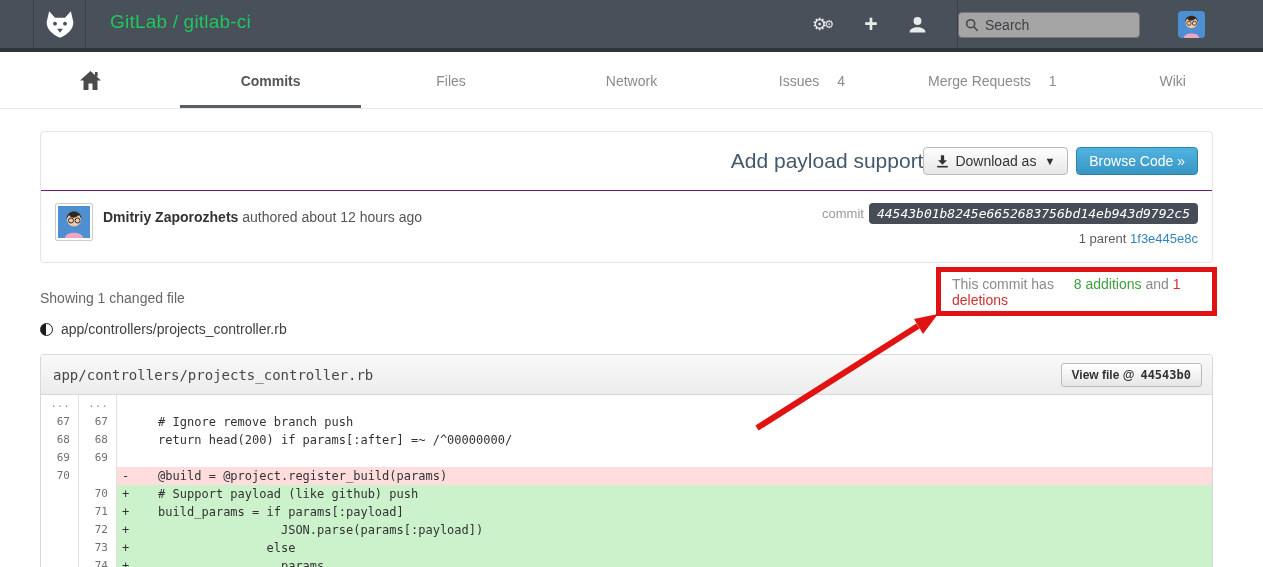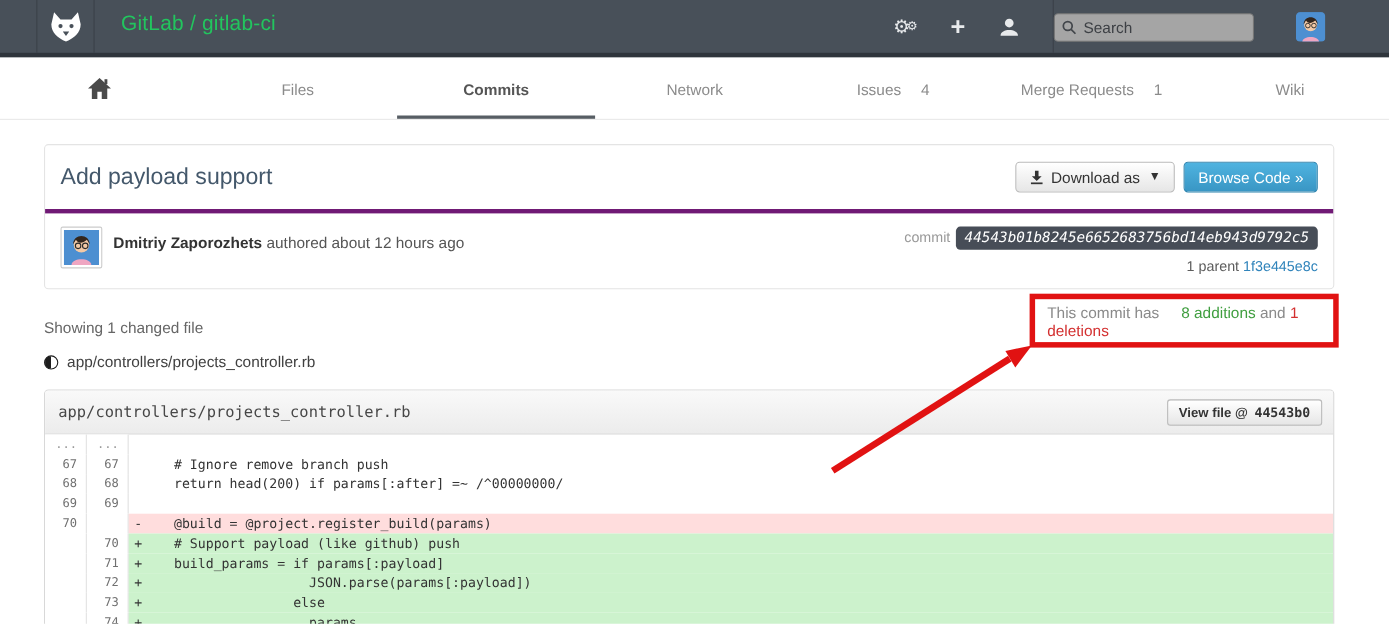--- a/index.html
+++ b/index.html
@@ -35,30 +35,30 @@
             border-bottom:1px solid #e8e8e8; display:flex; background:#fff; }
   .tab { flex:1 1 0; height:100%; display:flex; align-items:center; justify-content:center;
          font-size:14px; color:#8b8b8b; cursor:pointer; border-bottom:3px solid transparent; }
   .tab.active { border-bottom-color:#575e64; color:#555; font-weight:bold; }
   .tab-count { margin-left:18px; color:#8b8b8b; font-weight:normal; }
 
   
   .container { position:absolute; left:40px; top:131px; width:1173px; }
 
   .commit-box { border:1px solid #e4e4e4; border-radius:4px; background:#fff; }
-  .commit-head { display:flex; align-items:center; justify-content:space-between;
+  .commit-head { display:flex; align-items:center; justify-content:flex-end;
                  padding:15px 14px; }
   .commit-title { font-size:21px; font-weight:500; color:#44586b; }
   .head-btns { display:flex; gap:8px; }
   .btn { display:inline-flex; align-items:center; gap:6px; border-radius:4px; font-size:14px;
          padding:5px 12px; cursor:pointer; border:1px solid #bbb; color:#333;
          background:linear-gradient(#ffffff,#e6e6e6); }
   .btn-primary { background:linear-gradient(#4fb3e0,#3996c4); border-color:#2d83ae; color:#fff; }
   .caret { font-size:11px; margin-left:2px; }
-  .commit-meta { border-top:4px solid #701a75; padding:12px 14px 14px; position:relative; height:72px; }
+  .commit-meta { border-top:1px solid #701a75; padding:12px 14px 14px; position:relative; height:72px; }
   .author { display:flex; align-items:flex-start; gap:10px; }
   .commit-avatar { width:38px; height:38px; border:1px solid #ccc; background:#fff; padding:2px;
                    border-radius:2px; }
   .author-line { margin-top:6px; font-size:14px; color:#555; }
   .author-name { font-weight:bold; color:#333; }
   .meta-right { position:absolute; right:14px; top:12px; text-align:right; }
   .commit-word { color:#999; font-size:13px; margin-right:5px; }
   .sha-badge { display:inline-block; background:#474d57; color:#fff; border-radius:4px;
                font-family:"DejaVu Sans Mono", monospace; font-size:13px; padding:3px 8px;font-style:italic; }
   .parent-line { margin-top:7px; font-size:13px; color:#5c5c5c; }
@@ -139,25 +139,25 @@
   </div>
 </div>
 
 <div class="tabbar">
     <div class="tab">
       <svg width="21" height="19" viewBox="0 0 21 19">
         <path d="M10.5 0 L21 9.5 L17.5 9.5 L17.5 19 L12.5 19 L12.5 12.5 L8.5 12.5 L8.5 19 L3.5 19 L3.5 9.5 L0 9.5 Z" fill="#4a4a4a"></path>
         <rect x="15" y="1" width="2.6" height="4.5" fill="#4a4a4a"></rect>
       </svg>
     </div>
-    <div class="tab">
-      <span class="tab-label">Files</span>
-    </div>
     <div class="tab active">
       <span class="tab-label">Commits</span>
+    </div>
+    <div class="tab">
+      <span class="tab-label">Files</span>
     </div>
     <div class="tab">
       <span class="tab-label">Network</span>
     </div>
     <div class="tab">
       <span class="tab-label">Issues</span>
       <span class="tab-count">4</span>
     </div>
     <div class="tab">
       <span class="tab-label">Merge Requests</span>

